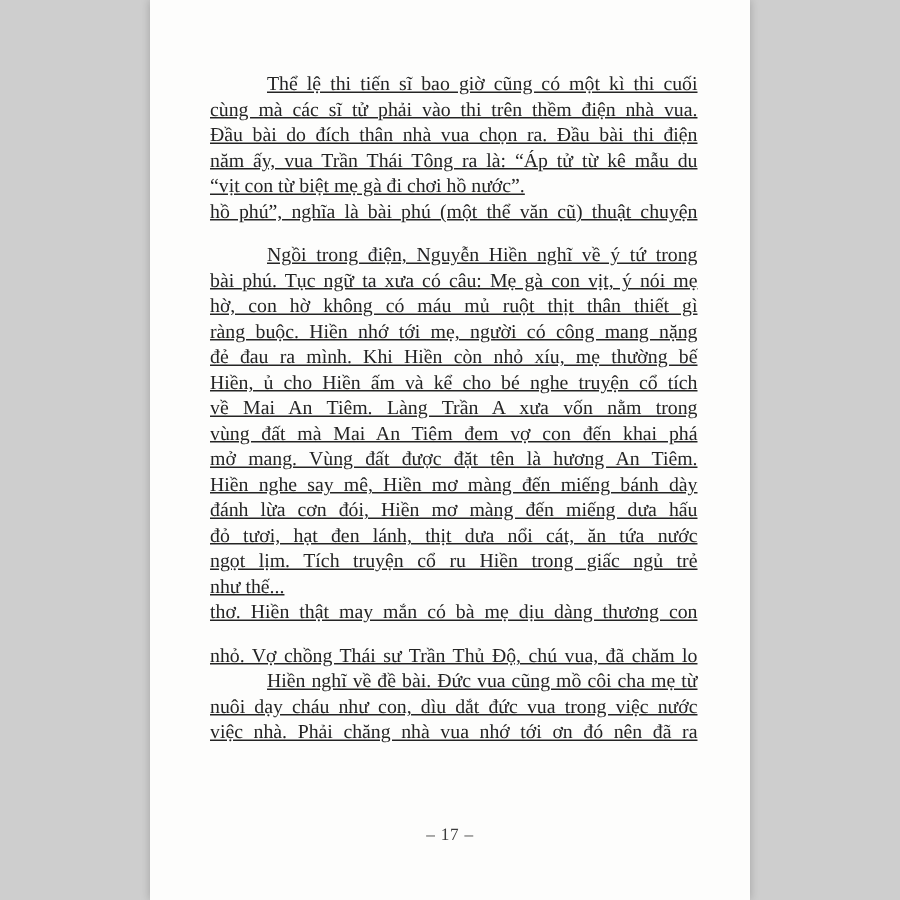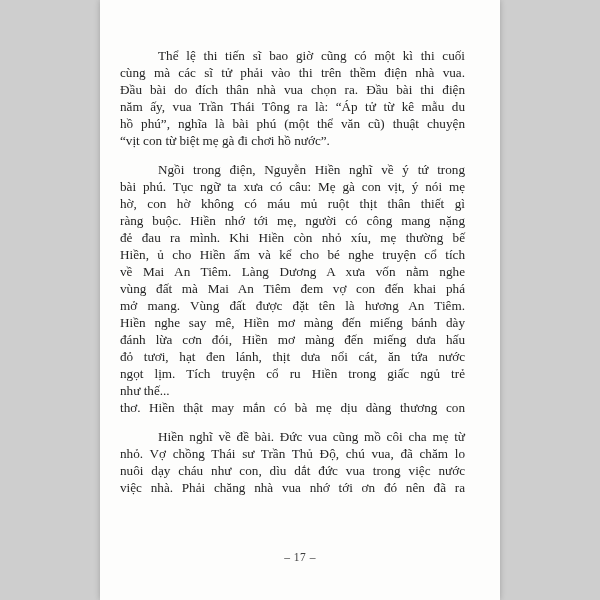--- a/index.html
+++ b/index.html
@@ -18,26 +18,27 @@
     position: absolute;
     left: 100px;
     top: 0;
     width: 400px;
     height: 600px;
     background: var(--paper, #fdfdfc);
     box-shadow: 0 0 6px rgba(0,0,0,0.22);
   }
   .text-block {
     position: absolute;
-    left: 20px;
+    left: 40px;
     right: 35px;
     top: 47px;
     color: var(--text, #242424);
     font-size: 13.2px;
     line-height: 17px;
+    text-decoration: underline;
   }
   .para {
     margin: 0 0 12px 0;
   }
   .line {
     text-align: justify;
     
     text-align-last: justify;
   }
   .line.first {
@@ -61,45 +62,45 @@
 <body>
 
 <div class="paper">
   <div class="text-block">
 
     <div class="para">
       <div class="line first">Thể lệ thi tiến sĩ bao giờ cũng có một kì thi cuối</div>
       <div class="line">cùng mà các sĩ tử phải vào thi trên thềm điện nhà vua.</div>
       <div class="line">Đầu bài do đích thân nhà vua chọn ra. Đầu bài thi điện</div>
       <div class="line">năm ấy, vua Trần Thái Tông ra là: “Áp tử từ kê mẫu du</div>
+      <div class="line last">“vịt con từ biệt mẹ gà đi chơi hồ nước”.</div>
       <div class="line">hồ phú”, nghĩa là bài phú (một thể văn cũ) thuật chuyện</div>
-      <div class="line last">“vịt con từ biệt mẹ gà đi chơi hồ nước”.</div>
     </div>
 
     <div class="para">
       <div class="line first">Ngồi trong điện, Nguyễn Hiền nghĩ về ý tứ trong</div>
       <div class="line">bài phú. Tục ngữ ta xưa có câu: Mẹ gà con vịt, ý nói mẹ</div>
       <div class="line">hờ, con hờ không có máu mủ ruột thịt thân thiết gì</div>
       <div class="line">ràng buộc. Hiền nhớ tới mẹ, người có công mang nặng</div>
       <div class="line">đẻ đau ra mình. Khi Hiền còn nhỏ xíu, mẹ thường bế</div>
       <div class="line">Hiền, ủ cho Hiền ấm và kể cho bé nghe truyện cổ tích</div>
-      <div class="line">về Mai An Tiêm. Làng Dương A xưa vốn nằm nghe</div>
+      <div class="line">về Mai An Tiêm. Làng Trần A xưa vốn nằm trong</div>
       <div class="line">vùng đất mà Mai An Tiêm đem vợ con đến khai phá</div>
       <div class="line">mở mang. Vùng đất được đặt tên là hương An Tiêm.</div>
       <div class="line">Hiền nghe say mê, Hiền mơ màng đến miếng bánh dày</div>
       <div class="line">đánh lừa cơn đói, Hiền mơ màng đến miếng dưa hấu</div>
       <div class="line">đỏ tươi, hạt đen lánh, thịt dưa nổi cát, ăn tứa nước</div>
       <div class="line">ngọt lịm. Tích truyện cổ ru Hiền trong giấc ngủ trẻ</div>
       <div class="line last">như thế...</div>
       <div class="line">thơ. Hiền thật may mắn có bà mẹ dịu dàng thương con</div>
     </div>
 
     <div class="para">
+      <div class="line">nhỏ. Vợ chồng Thái sư Trần Thủ Độ, chú vua, đã chăm lo</div>
       <div class="line first">Hiền nghĩ về đề bài. Đức vua cũng mồ côi cha mẹ từ</div>
-      <div class="line">nhỏ. Vợ chồng Thái sư Trần Thủ Độ, chú vua, đã chăm lo</div>
       <div class="line">nuôi dạy cháu như con, dìu dắt đức vua trong việc nước</div>
       <div class="line">việc nhà. Phải chăng nhà vua nhớ tới ơn đó nên đã ra</div>
     </div>
 
   </div>
 
   <div class="footer">– 17 –</div>
 </div>
 
 </body></html>

